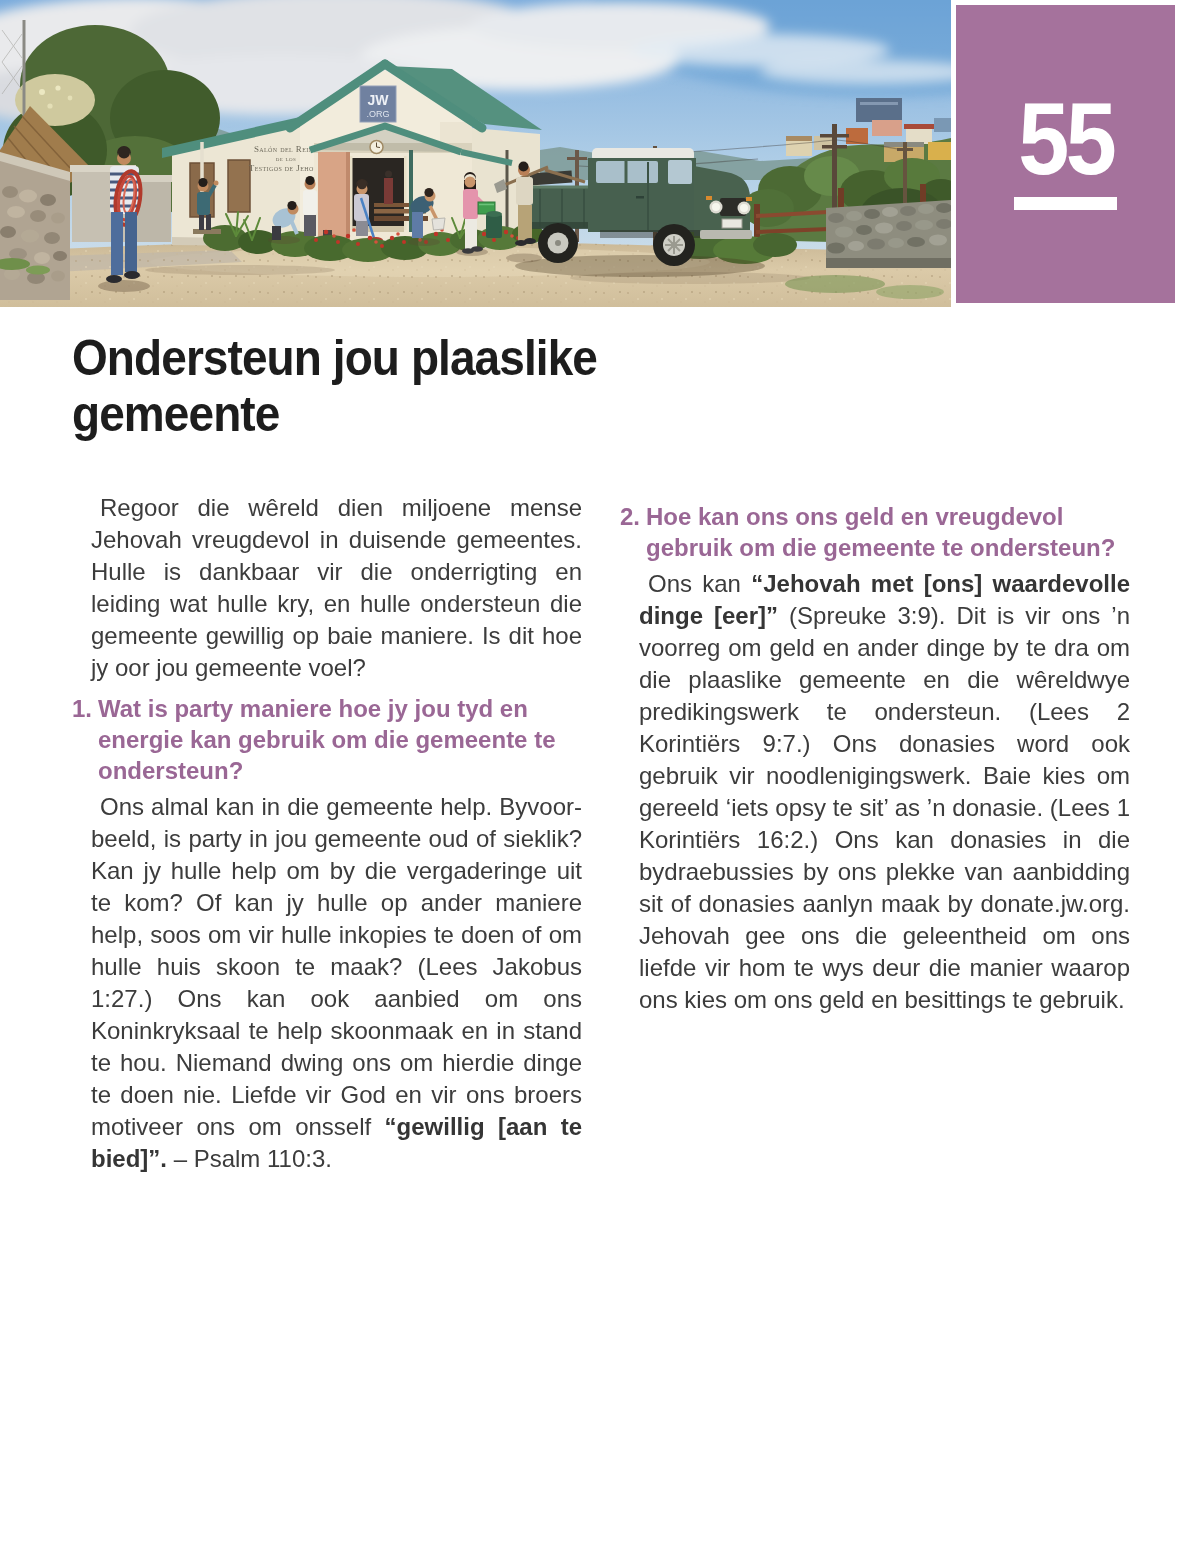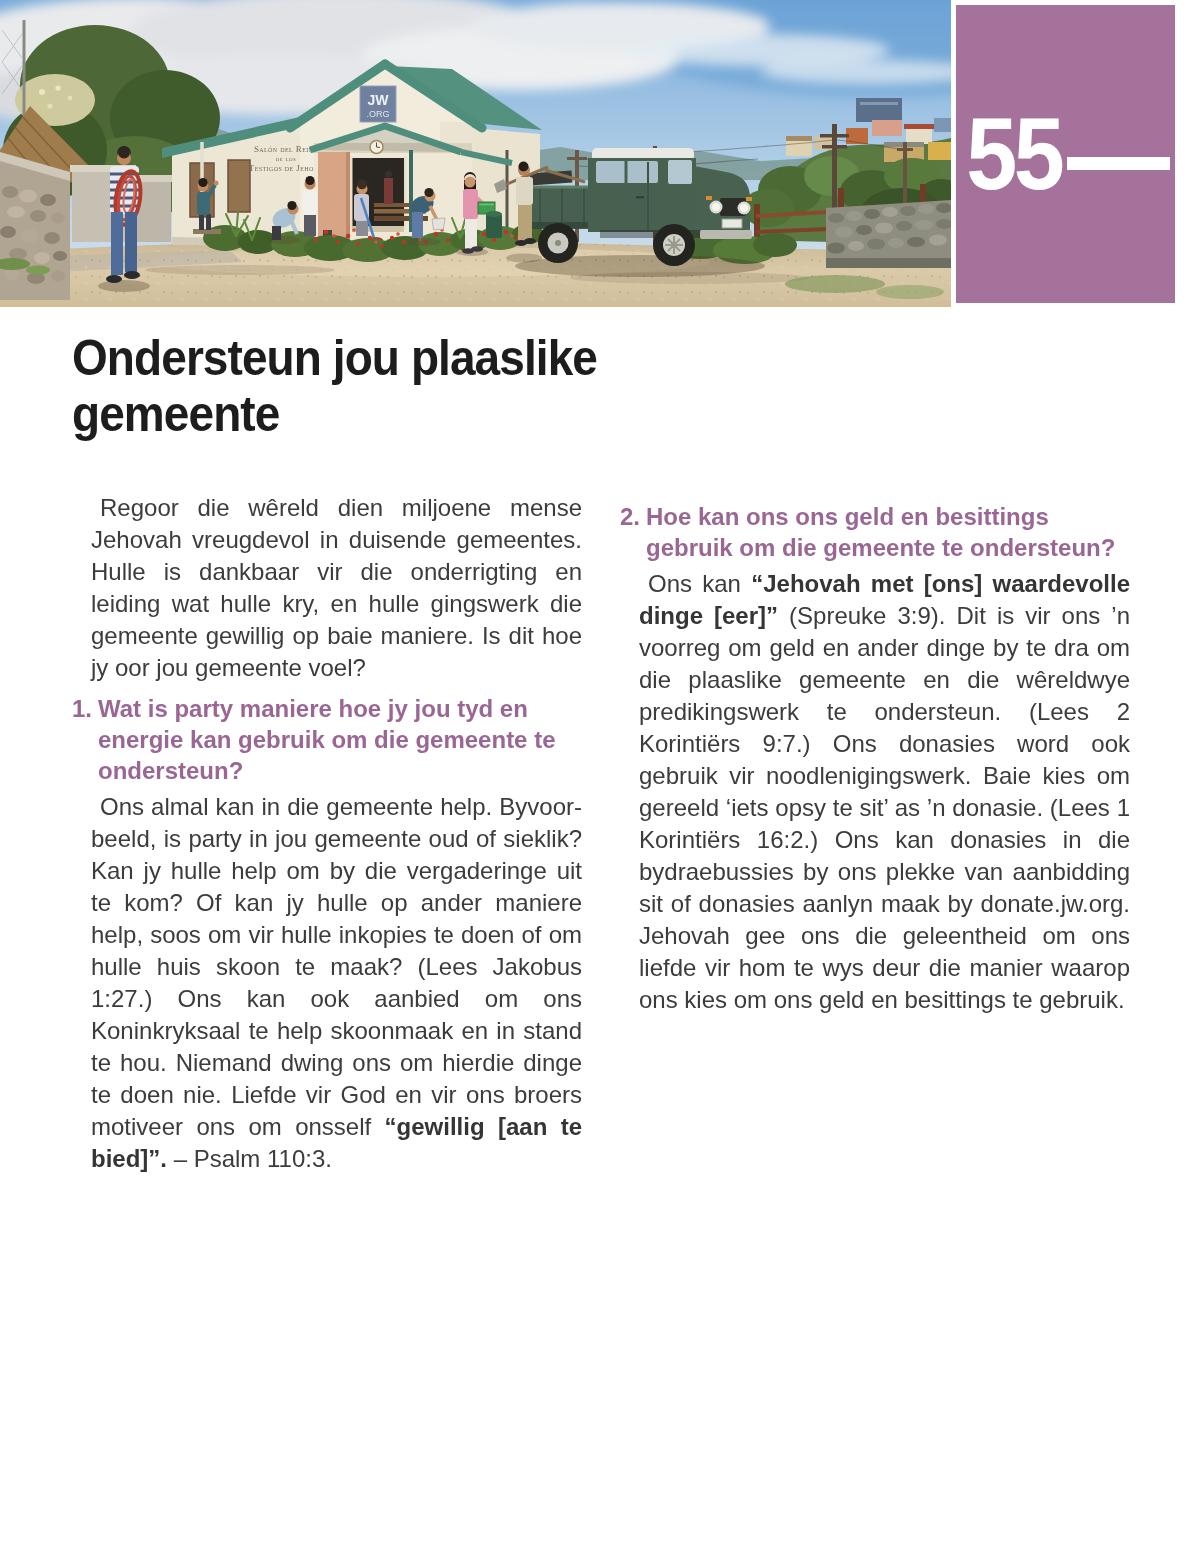--- a/index.html
+++ b/index.html
@@ -2,21 +2,21 @@
 <html style="--accent: #a5729c; --heading: #9a6795;"><head>
 <meta charset="utf-8">
 <style>
   html,body{margin:0;padding:0;background:#fff;}
   .page{position:relative;width:1200px;height:1543px;background:#fff;overflow:hidden;
         font-family:"Liberation Sans","DejaVu Sans",sans-serif;}
   .banner{position:absolute;left:0;top:0;width:1200px;height:307px;}
   .photo{position:absolute;left:0;top:0;width:951px;height:307px;overflow:hidden;}
   .photo svg{display:block;}
   .badge{position:absolute;left:956px;top:5px;width:219px;height:298px;background:var(--accent,#a5729c);
-         display:flex;flex-direction:row;align-items:center;justify-content:center;}
+         display:flex;flex-direction:column;align-items:center;justify-content:center;}
   .badge-num{font-size:102px;font-weight:700;color:#fff;line-height:0.78;letter-spacing:-4px;
              transform:scaleX(.9);margin-top:2px;}
   .badge-bar{width:103px;height:13px;background:#fff;margin-top:18px;}
   h1.title{position:absolute;left:72px;top:330px;margin:0;font-size:50px;line-height:56px;
            font-weight:700;color:#1d1d1d;letter-spacing:-1px;transform:scaleX(.92);
            transform-origin:left top;white-space:nowrap;}
   .columns{position:absolute;left:72px;top:492px;width:1058px;display:flex;gap:38px;}
   .col{flex:1;min-width:0;}
   .para{margin:0;padding-left:19px;font-size:24px;line-height:32px;color:#3c3c3c;
         text-align:justify;text-indent:9px;}
@@ -468,29 +468,29 @@
     <div class="badge">
       <div class="badge-num">55</div>
       <div class="badge-bar"></div>
     </div>
   </div>
 
   <h1 class="title"><span>Ondersteun jou plaaslike</span><br><span>gemeente</span></h1>
 
   <div class="columns">
     <div class="col">
-      <p class="para">Regoor die wêreld dien miljoene mense Jeho­vah vreugdevol in duisende gemeentes. Hulle is dankbaar vir die onderrigting en leiding wat hul­le kry, en hulle gingswerk die gemeente gewil­lig op baie maniere. Is dit hoe jy oor jou ge­meente voel?</p>
+      <p class="para">Regoor die wêreld dien miljoene mense Jeho­vah vreugdevol in duisende gemeentes. Hulle is dankbaar vir die onderrigting en leiding wat hul­le kry, en hulle ondersteun die gemeente gewil­lig op baie maniere. Is dit hoe jy oor jou ge­meente voel?</p>
       <div class="question">
         <span class="q-num">1.</span>
         <span class="q-text">Wat is party maniere hoe jy jou tyd en energie kan gebruik om die gemeente te ondersteun?</span>
       </div>
       <p class="para"><span>Ons almal kan in die gemeente help. Byvoor­beeld, is party in jou gemeente oud of sieklik? Kan jy hulle help om by die vergaderinge uit te kom? Of kan jy hulle op ander maniere help, soos om vir hulle inkopies te doen of om hulle huis skoon te maak? (Lees Jakobus 1:27.) Ons kan ook aanbied om ons Koninkryksaal te help skoonmaak en in stand te hou. Niemand dwing ons om hierdie dinge te doen nie. Liefde vir God en vir ons broers motiveer ons om onsself </span><strong>“ge­willig [aan te bied]”.</strong><span> – Psalm 110:3.</span></p>
     </div>
     <div class="col">
       <div class="question">
         <span class="q-num">2.</span>
-        <span class="q-text">Hoe kan ons ons geld en besittings gebruik om die gemeente te ondersteun?</span>
+        <span class="q-text">Hoe kan ons ons geld en vreugdevol gebruik om die gemeente te ondersteun?</span>
       </div>
       <p class="para"><span>Ons kan </span><strong>“Jehovah met [ons] waardevolle dinge [eer]”</strong><span> (Spreuke 3:9). Dit is vir ons ’n voorreg om geld en ander dinge by te dra om die plaaslike gemeente en die wêreldwye predi­kingswerk te ondersteun. (Lees 2 Korintiërs 9:7.) Ons donasies word ook gebruik vir noodleni­gingswerk. Baie kies om gereeld ‘iets opsy te sit’ as ’n donasie. (Lees 1 Korintiërs 16:2.) Ons kan donasies in die bydraebussies by ons plekke van aanbidding sit of donasies aanlyn maak by donate.jw.org. Jehovah gee ons die geleentheid om ons liefde vir hom te wys deur die manier waarop ons kies om ons geld en besittings te gebruik.</span></p>
     </div>
   </div>
 
 </div>
 
 </body></html>

